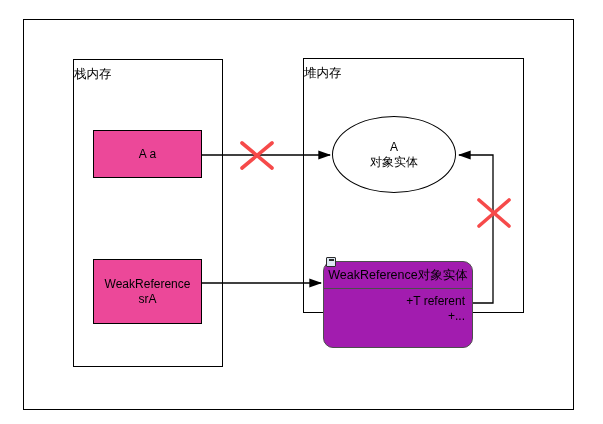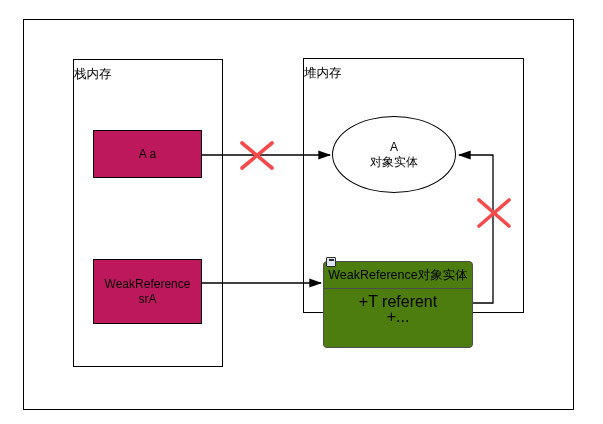--- a/index.html
+++ b/index.html
@@ -34,21 +34,21 @@
     position: absolute;
     top: 7px; left: 0; width: 100%;
     text-align: left;
     font-size: 12.5px;
     line-height: 15px;
   }
 
   
   .var-box {
     border: 1px solid #000000;
-    background: #be185d;
+    background: #ec4899;
     display: flex;
     flex-direction: column;
     align-items: center;
     justify-content: center;
     font-size: 12px;
     line-height: 15px;
     text-align: right;
   }
   .var-a    { left: 93px; top: 130px; width: 109px; height: 48px; }
   .var-weak { left: 93px; top: 259px; width: 109px; height: 65px; }
@@ -65,37 +65,37 @@
     justify-content: center;
     font-size: 12px;
     line-height: 15px;
     text-align: center;
   }
 
   
   .uml-box {
     left: 323px; top: 261px; width: 150px; height: 87px;
     border: 1px solid #4d4d4d;
-    border-radius: 4px;
-    background: #4d7c0f;
+    border-radius: 10px;
+    background: #a21caf;
   }
   .uml-title {
     height: 27px;
     border-bottom: 1px solid #4d4d4d;
     display: flex;
     align-items: center;
     justify-content: center;
     font-size: 12.5px;
     white-space: nowrap;
   }
   .uml-fields {
     padding: 5px 7px 0 7px;
-    font-size: 16px;
+    font-size: 12px;
     line-height: 15px;
-    text-align: center;
+    text-align: right;
   }
   .collapse-icon {
     position: absolute;
     left: 2px; top: -5px;
     width: 10px; height: 10px;
     background: #dce6f2;
     border: 1px solid #2b2b2b;
     border-radius: 1px;
   }
   .collapse-icon .bar {

